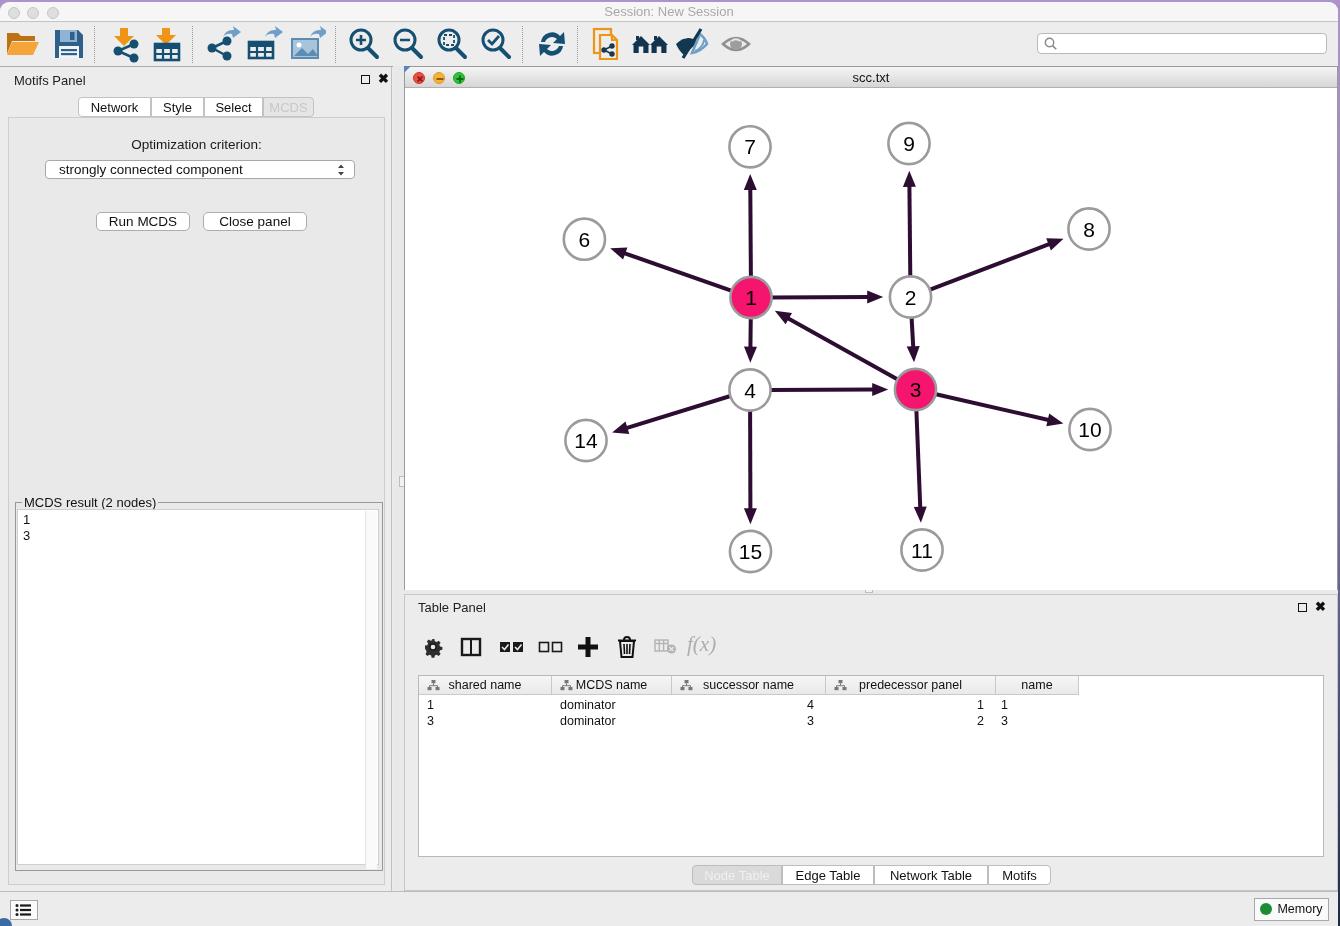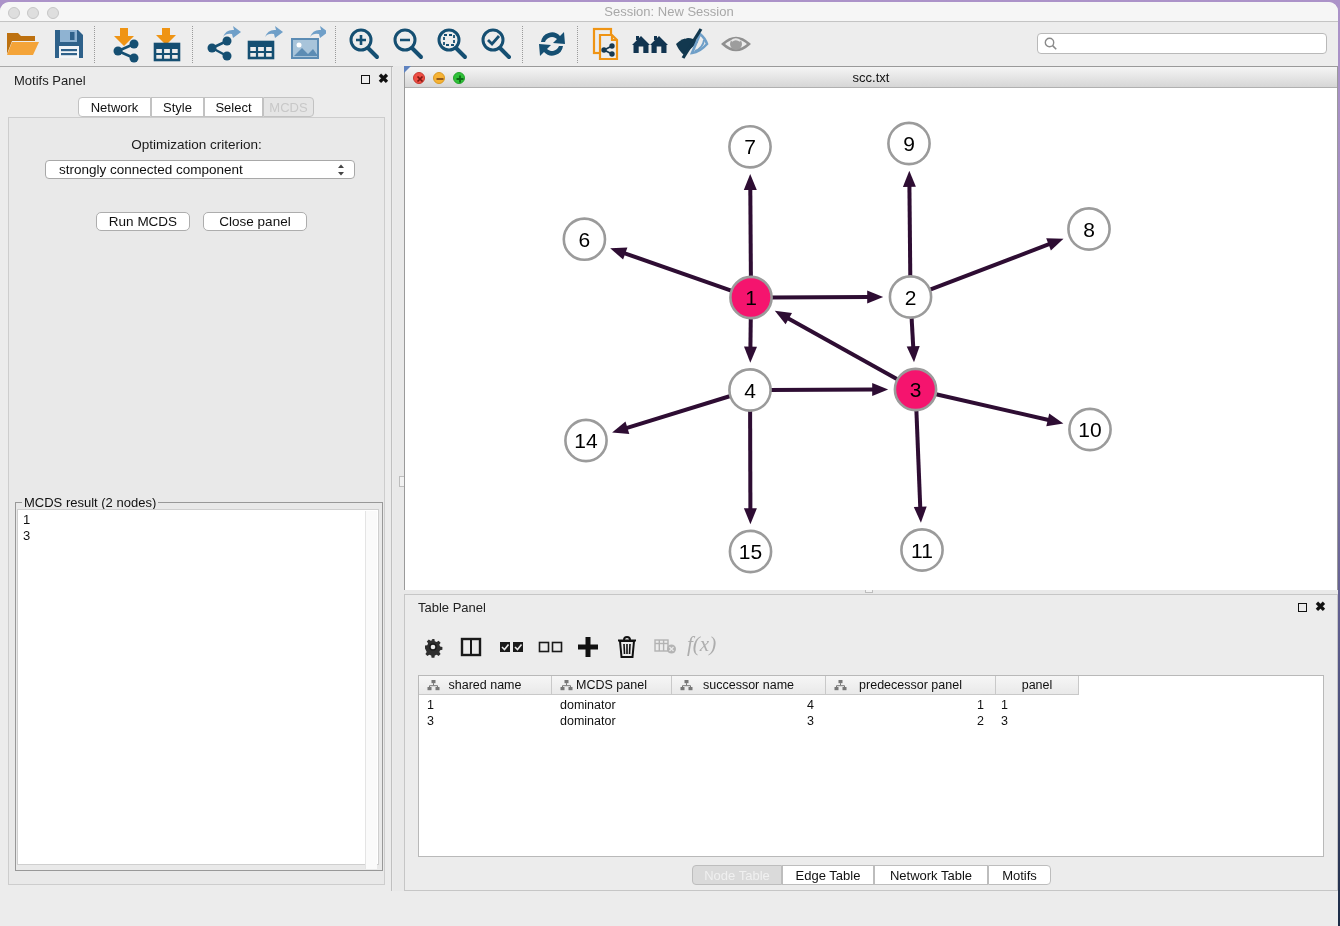--- a/index.html
+++ b/index.html
@@ -360,50 +360,66 @@
           </svg>
    <div class="th" style="left:0;width:133px">shared name</div>
    <svg style="position:absolute;left:141px;top:3px;z-index:3" width="13" height="13" viewBox="0 0 13 13">
             <g fill="#777">
               <rect x="4.5" y="1" width="4" height="3.2"></rect>
               <rect x="0.5" y="8" width="4" height="3.2"></rect>
               <rect x="8.5" y="8" width="4" height="3.2"></rect>
               <path d="M6.5 4.2 v2 M2.5 8 v-1.3 h8 V8" stroke="#777" fill="none" stroke-width="1"></path>
             </g>
           </svg>
-   <div class="th" style="left:133px;width:120px">MCDS panel</div>
+   <div class="th" style="left:133px;width:120px">MCDS name</div>
    <svg style="position:absolute;left:261px;top:3px;z-index:3" width="13" height="13" viewBox="0 0 13 13">
             <g fill="#777">
               <rect x="4.5" y="1" width="4" height="3.2"></rect>
               <rect x="0.5" y="8" width="4" height="3.2"></rect>
               <rect x="8.5" y="8" width="4" height="3.2"></rect>
               <path d="M6.5 4.2 v2 M2.5 8 v-1.3 h8 V8" stroke="#777" fill="none" stroke-width="1"></path>
             </g>
           </svg>
    <div class="th" style="left:253px;width:154px">successor name</div>
    <svg style="position:absolute;left:415px;top:3px;z-index:3" width="13" height="13" viewBox="0 0 13 13">
             <g fill="#777">
               <rect x="4.5" y="1" width="4" height="3.2"></rect>
               <rect x="0.5" y="8" width="4" height="3.2"></rect>
               <rect x="8.5" y="8" width="4" height="3.2"></rect>
               <path d="M6.5 4.2 v2 M2.5 8 v-1.3 h8 V8" stroke="#777" fill="none" stroke-width="1"></path>
             </g>
           </svg>
    <div class="th" style="left:407px;width:170px">predecessor panel</div>
-   <div class="th" style="left:577px;width:83px">panel</div>
+   <div class="th" style="left:577px;width:83px">name</div>
    <div class="td" style="left:8px;top:21px">1</div>
    <div class="td" style="left:141px;top:21px">dominator</div>
    <div class="td" style="left:253px;top:21px;width:142px;text-align:right">4</div>
    <div class="td" style="left:407px;top:21px;width:158px;text-align:right">1</div>
    <div class="td" style="left:582px;top:21px">1</div>
    <div class="td" style="left:8px;top:37px">3</div>
    <div class="td" style="left:141px;top:37px">dominator</div>
    <div class="td" style="left:253px;top:37px;width:142px;text-align:right">3</div>
    <div class="td" style="left:407px;top:37px;width:158px;text-align:right">2</div>
    <div class="td" style="left:582px;top:37px">3</div>
   </div>
   <div class="btab" style="left:287px;top:270px;width:90px;background:#dadada;color:#f0f0f0;border-radius:4px 0 0 4px">Node Table</div>
   <div class="btab" style="left:377px;top:270px;width:92px">Edge Table</div>
   <div class="btab" style="left:469px;top:270px;width:114px">Network Table</div>
   <div class="btab" style="left:583px;top:270px;width:63px;border-radius:0 4px 4px 0">Motifs</div>
  </div>
 </div>
+<div id="statusbar">
+ <div id="listbtn">
+        <svg width="26" height="18" viewBox="0 0 26 18" style="position:absolute;left:0px;top:0px">
+  <g fill="#1a1a1a">
+            <circle cx="6" cy="4.5" r="1.5"></circle>
+            <circle cx="6" cy="9" r="1.5"></circle>
+            <circle cx="6" cy="13.5" r="1.5"></circle>
+  <rect x="9" y="3.4" width="11" height="2.2"></rect>
+            <rect x="9" y="7.9" width="11" height="2.2"></rect>
+            <rect x="9" y="12.4" width="11" height="2.2"></rect>
+          </g>
+        </svg>
+ </div>
+ <div id="membtn"><span style="display:inline-block;width:12px;height:12px;border-radius:50%;background:#1c8c35;vertical-align:-2px;margin-right:5px"></span>Memory</div>
+ <div style="position:absolute;left:-4px;top:26px;width:16px;height:16px;border-radius:50%;background:#3b6ba5"></div>
+</div>
 </div>
 
 </body></html>

